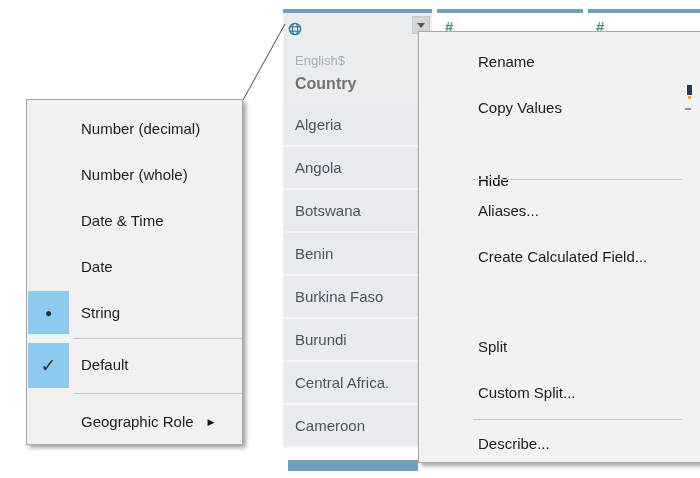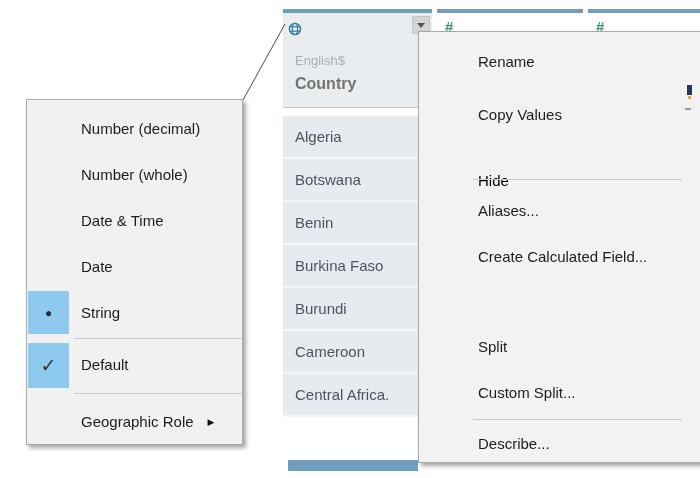--- a/index.html
+++ b/index.html
@@ -10,21 +10,21 @@
   
   .col { position:absolute; top:9px; }
   .topbar { height:4px; background:#6f9fbd; }
   .col1 { left:283px; width:149px; }
   .col1 .header { position:relative; height:95px; background:#eaedf0; border-bottom:1px solid #c3c7cb; }
   .globe-wrap { position:absolute; left:5px; top:9px; width:14px; height:14px; }
   .dd-btn { position:absolute; left:129px; top:3px; width:18px; height:18px; background:#d5d5d5; border:1px solid #c6c6c6; display:flex; align-items:center; justify-content:center; cursor:pointer; }
   .caret { width:0; height:0; border-left:4px solid transparent; border-right:4px solid transparent; border-top:5px solid #49575f; }
   .remote-name { position:absolute; left:12px; top:40px; font-size:13px; color:#a9aeb4; }
   .col-name { position:absolute; left:12px; top:62px; font-size:16px; font-weight:bold; color:#737373; }
-  .rows { position:absolute; left:283px; top:116px; width:149px;text-align:center; }
+  .rows { position:absolute; left:283px; top:104px; width:149px;text-align:center; }
   .cell { height:43px; background:#e7eaee; border-bottom:2px solid #f3f5f7; display:flex; align-items:center; padding-left:12px; font-size:15px; color:#4b5560; white-space:nowrap; overflow:hidden; }
   .colw { background:#ffffff; }
   .col2 { left:437px; width:146px; }
   .col3 { left:588px; width:112px; }
   .colw .header { position:relative; height:95px; background:#ffffff; }
   .hash { position:absolute; left:8px; top:5px; font-size:15px; font-weight:bold; color:#3f9583; }
 
   
   .callout { position:absolute; left:0; top:0; pointer-events:none; z-index:2; }
 
@@ -76,26 +76,27 @@
       <div class="dd-btn">
         <span class="caret"></span>
       </div>
       <div class="remote-name">English$</div>
       <div class="col-name">Country</div>
     </div>
   </div>
 
   <div class="rows">
     <div class="cell">Algeria</div>
+    <div class="cell">Angola</div>
     <div class="cell">Botswana</div>
     <div class="cell">Benin</div>
     <div class="cell">Burkina Faso</div>
     <div class="cell">Burundi</div>
+    <div class="cell">Central Africa.</div>
     <div class="cell">Cameroon</div>
-    <div class="cell">Central Africa.</div>
   </div>
 
   <div class="col colw col2">
     <div class="topbar"></div>
     <div class="header">
       <span class="hash">#</span>
     </div>
   </div>
 
   <div class="col colw col3">
@@ -136,21 +137,21 @@
     <div class="menu-sep" style="top:293px"></div>
 
     <div class="menu-item geo-item" style="top:307px">
       <span>Geographic Role</span>
       <span class="submenu-arrow">▶</span>
     </div>
   </div>
 
   <div class="menu ctx-menu">
     <div class="menu-item" style="top:15px">Rename</div>
-    <div class="menu-item" style="top:68px">Copy Values</div>
+    <div class="menu-item" style="top:61px">Copy Values</div>
     <div class="menu-item disabled" style="top:106px">Hide</div>
     <div class="menu-sep" style="top:147px"></div>
     <div class="menu-item" style="top:164px">Aliases...</div>
     <div class="menu-item" style="top:210px">Create Calculated Field...</div>
     <div class="menu-item" style="top:300px">Split</div>
     <div class="menu-item" style="top:346px">Custom Split...</div>
     <div class="menu-sep" style="top:387px"></div>
     <div class="menu-item" style="top:397px">Describe...</div>
   </div>
 

